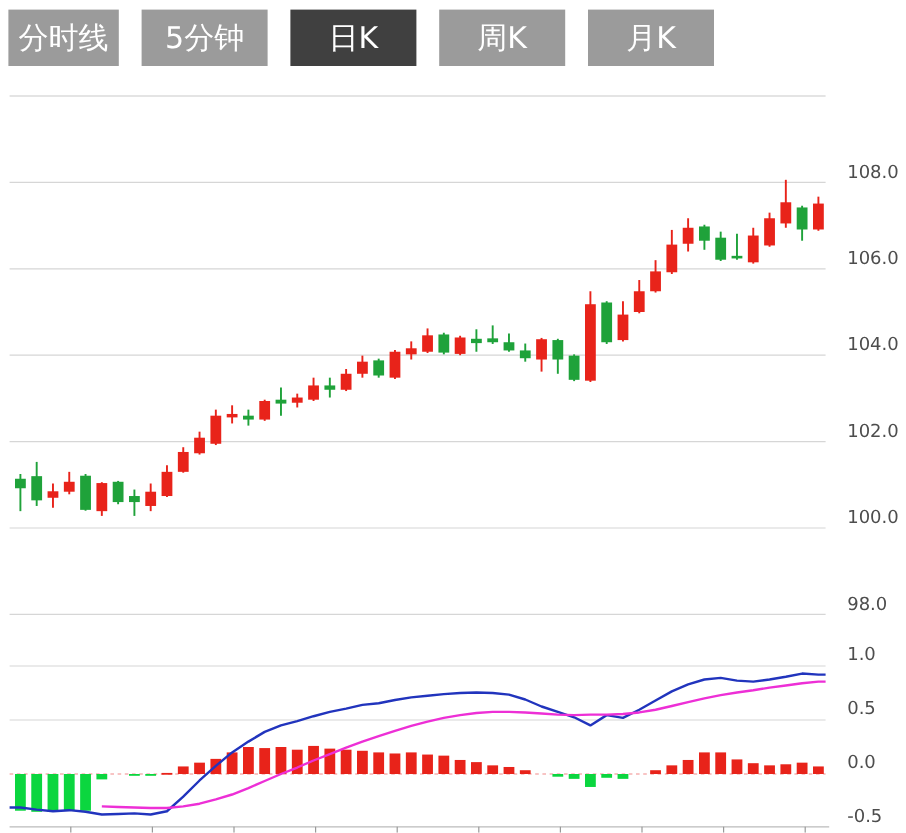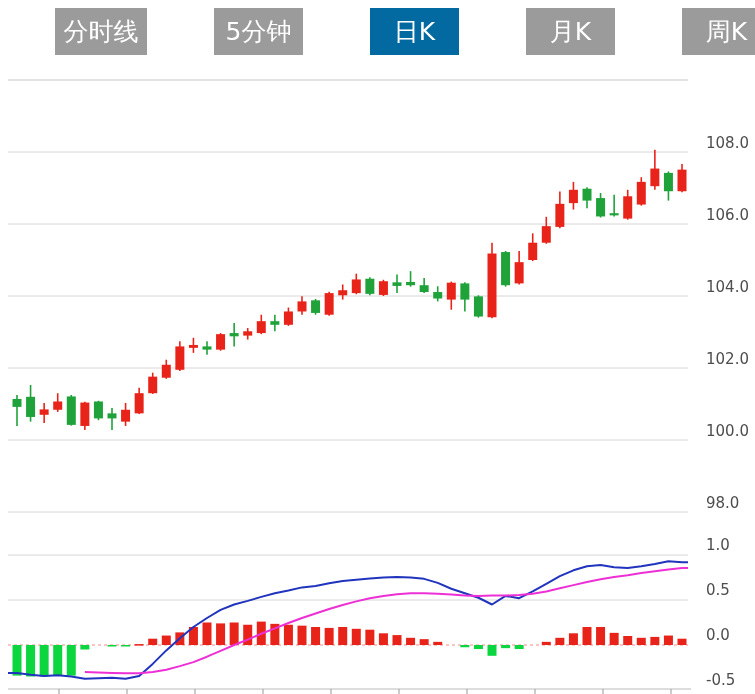--- a/index.html
+++ b/index.html
@@ -1,36 +1,36 @@
 <!DOCTYPE html>
 <html><head>
 <meta charset="utf-8">
 <style>
   html,body{margin:0;padding:0;background:#ffffff;}
   body{width:755px;height:694px;overflow:hidden;position:relative;
        font-family:"DejaVu Sans","Liberation Sans",sans-serif;}
   #tabbar{position:absolute;left:7px;top:8px;display:flex;gap:19px;z-index:2;}
   .tab{height:47px;border:none;cursor:pointer;color:#ffffff;font-size:25px;
        font-family:"DejaVu Sans","Liberation Sans",sans-serif;
-       background:#9b9b9b;padding:0;line-height:47px;margin-left:48px;}
+       background:#9b9b9b;padding:0;line-height:47px;}
   .tab.w1{width:92px;}
-  .tab{width:89px;}
-  .tab.active{background:#0369a1;}
+  .tab{width:105px;}
+  .tab.active{background:#404040;}
   #chart{position:absolute;left:0;top:0;z-index:1;}
   text{font-family:"DejaVu Sans","Liberation Sans",sans-serif;}
 </style>
 </head>
 <body>
 
 <div id="tabbar">
   <button class="tab w1">分时线</button>
   <button class="tab">5分钟</button>
   <button class="tab active">日K</button>
+  <button class="tab">周K</button>
   <button class="tab">月K</button>
-  <button class="tab">周K</button>
 </div>
 
 <svg id="chart" width="755" height="694" viewBox="0 0 755 694">
   <g id="g-grid">
       <line x1="8" y1="80" x2="688" y2="80" stroke="#c9c9c9" stroke-width="1"></line>
       <line x1="8" y1="152" x2="688" y2="152" stroke="#d6d6d6" stroke-width="1"></line>
       <line x1="8" y1="224" x2="688" y2="224" stroke="#d6d6d6" stroke-width="1"></line>
       <line x1="8" y1="296" x2="688" y2="296" stroke="#d6d6d6" stroke-width="1"></line>
       <line x1="8" y1="368" x2="688" y2="368" stroke="#d6d6d6" stroke-width="1"></line>
       <line x1="8" y1="440" x2="688" y2="440" stroke="#d6d6d6" stroke-width="1"></line>

